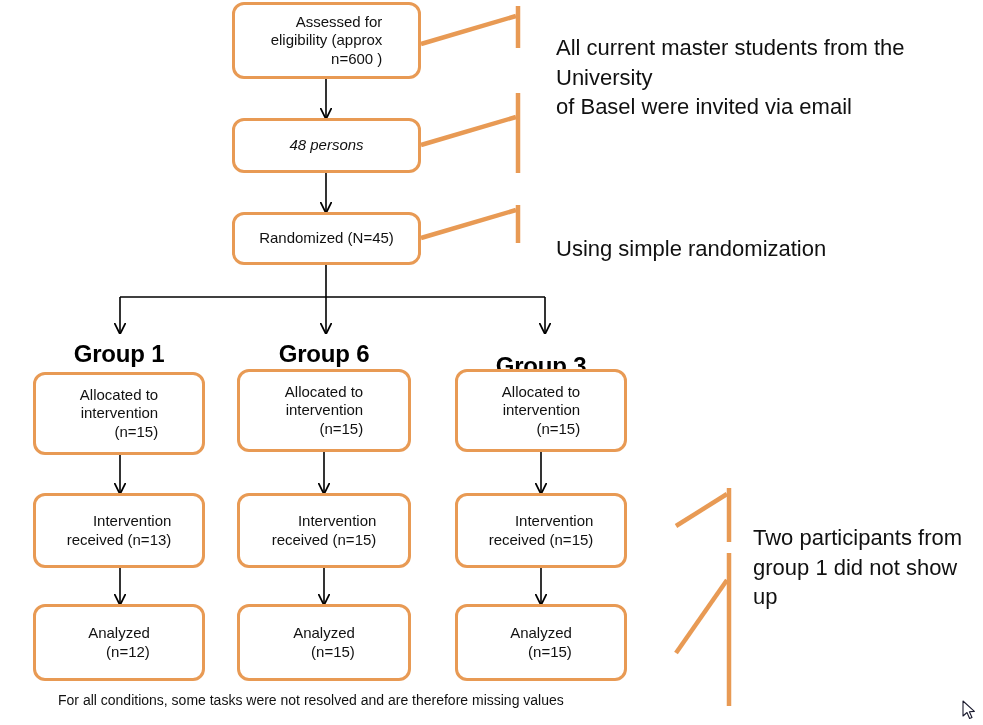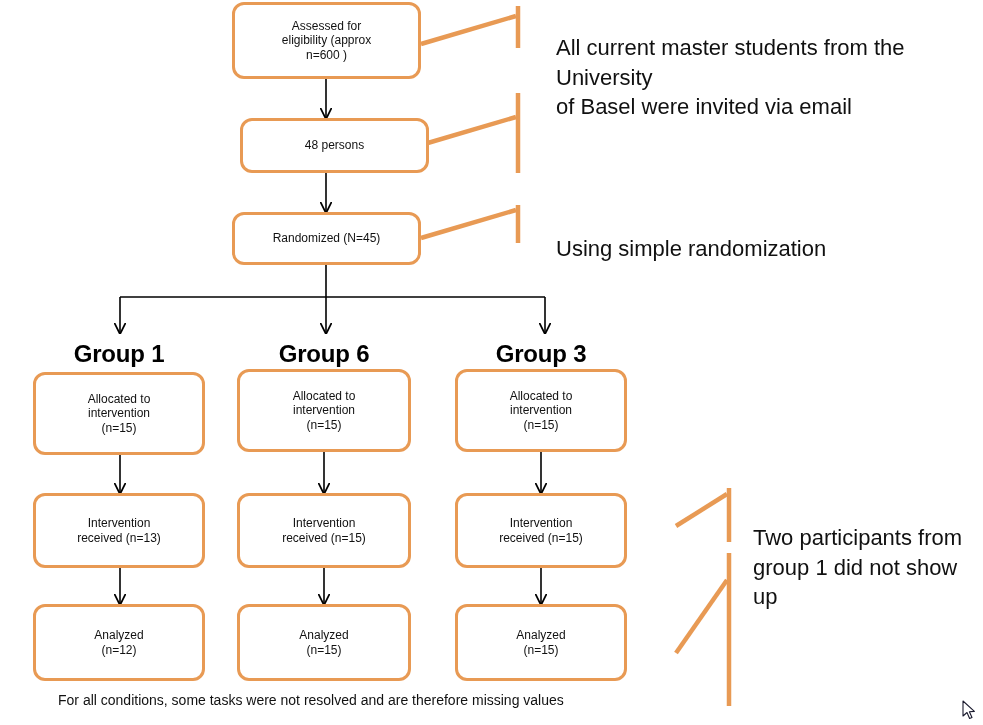--- a/index.html
+++ b/index.html
@@ -29,24 +29,24 @@
   }
   .node {
     position: absolute;
     box-sizing: border-box;
     border: 3px solid #E89A54;
     border-radius: 12px;
     background: #ffffff;
     display: flex;
     align-items: center;
     justify-content: center;
-    text-align: center;
+    text-align: right;
     line-height: 1.22;
     color: #111111;
-    font-size: 12px;
+    font-size: 15px;
     padding: 2px 6px;
     white-space: pre-line;
   }
   .grouphdr {
     position: absolute;
     font-weight: bold;
     font-size: 24px;
     text-align: center;
     color: #000000;
     letter-spacing: -0.2px;
@@ -119,35 +119,35 @@
       <path d="M 729 553 L 729 706"></path>
     </g>
   </svg>
 
   <div class="node" style="left:232px; top:2px; width:189px; height:77px;">
     <span>Assessed for
 eligibility (approx
 n=600 )</span>
   </div>
 
-  <div class="node" style="left:240px; top:118px; width:189px; height:55px;">
+  <div class="node" style="left:232px; top:118px; width:189px; height:55px;font-style:italic;">
     <span>48 persons</span>
   </div>
 
   <div class="node" style="left:232px; top:212px; width:189px; height:53px;">
     <span>Randomized (N=45)</span>
   </div>
 
   <div class="grouphdr" style="left:33px; top:340px; width:172px;">
     <span>Group 1</span>
   </div>
   <div class="grouphdr" style="left:237px; top:340px; width:174px;">
     <span>Group 6</span>
   </div>
-  <div class="grouphdr" style="left:455px; top:340px; width:172px;">
+  <div class="grouphdr" style="left:455px; top:352px; width:172px;">
     <span>Group 3</span>
   </div>
 
   <div class="node" style="left:33px; top:372px; width:172px; height:83px;">
     <span>Allocated to
 intervention
 (n=15)</span>
   </div>
   <div class="node" style="left:237px; top:369px; width:174px; height:83px;">
     <span>Allocated to

